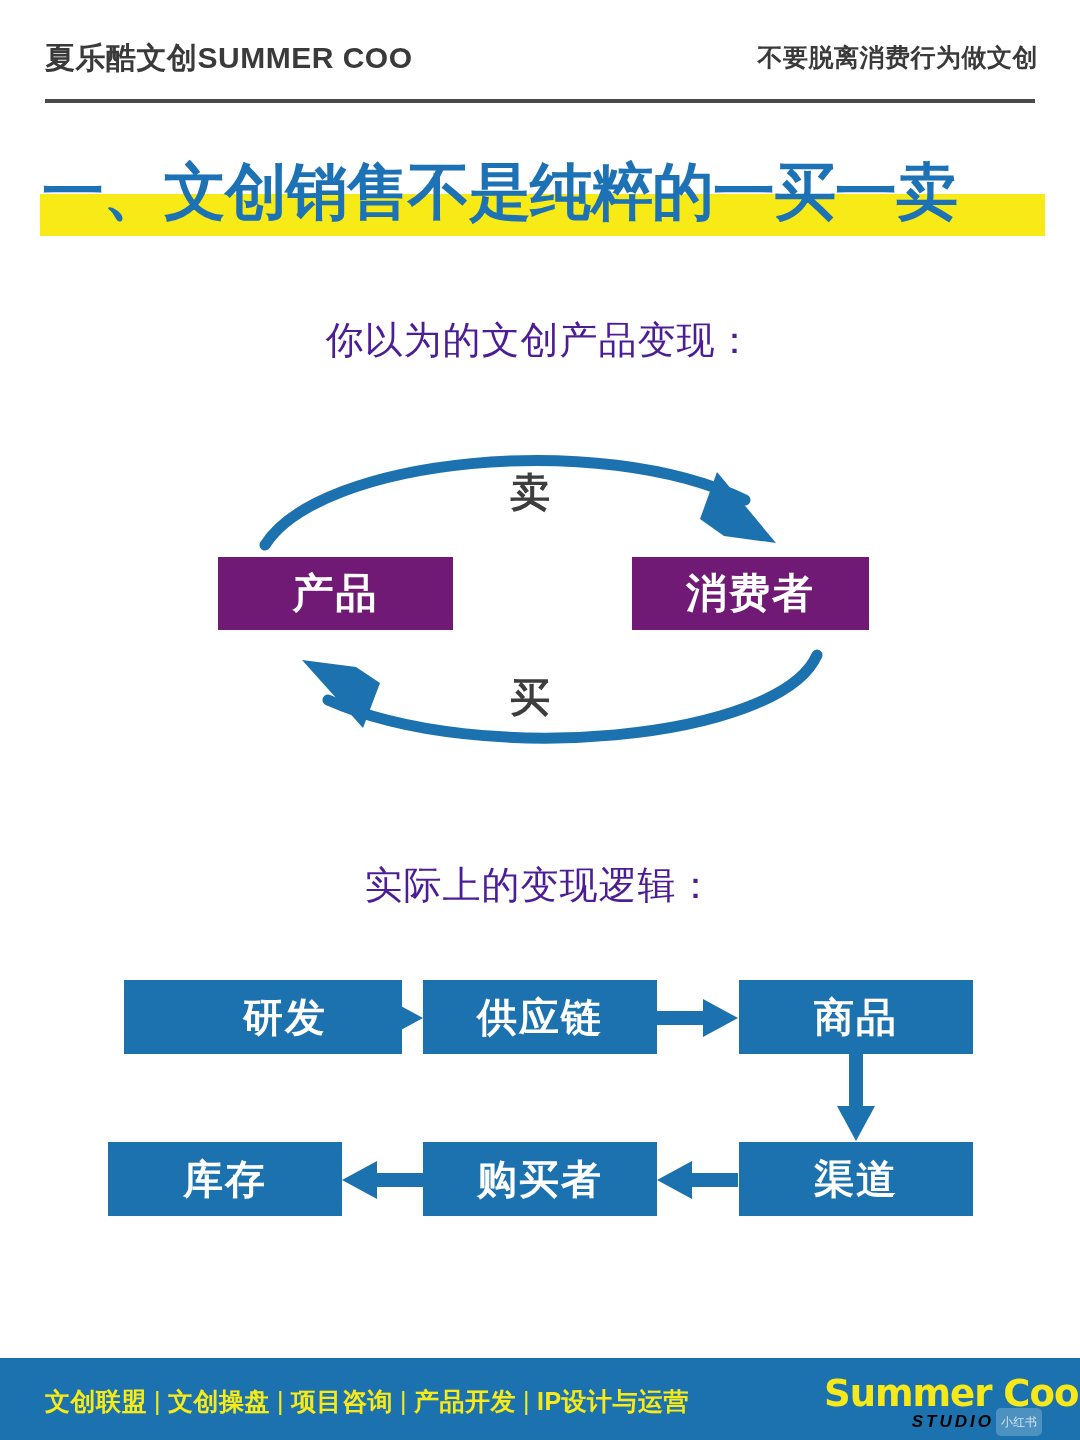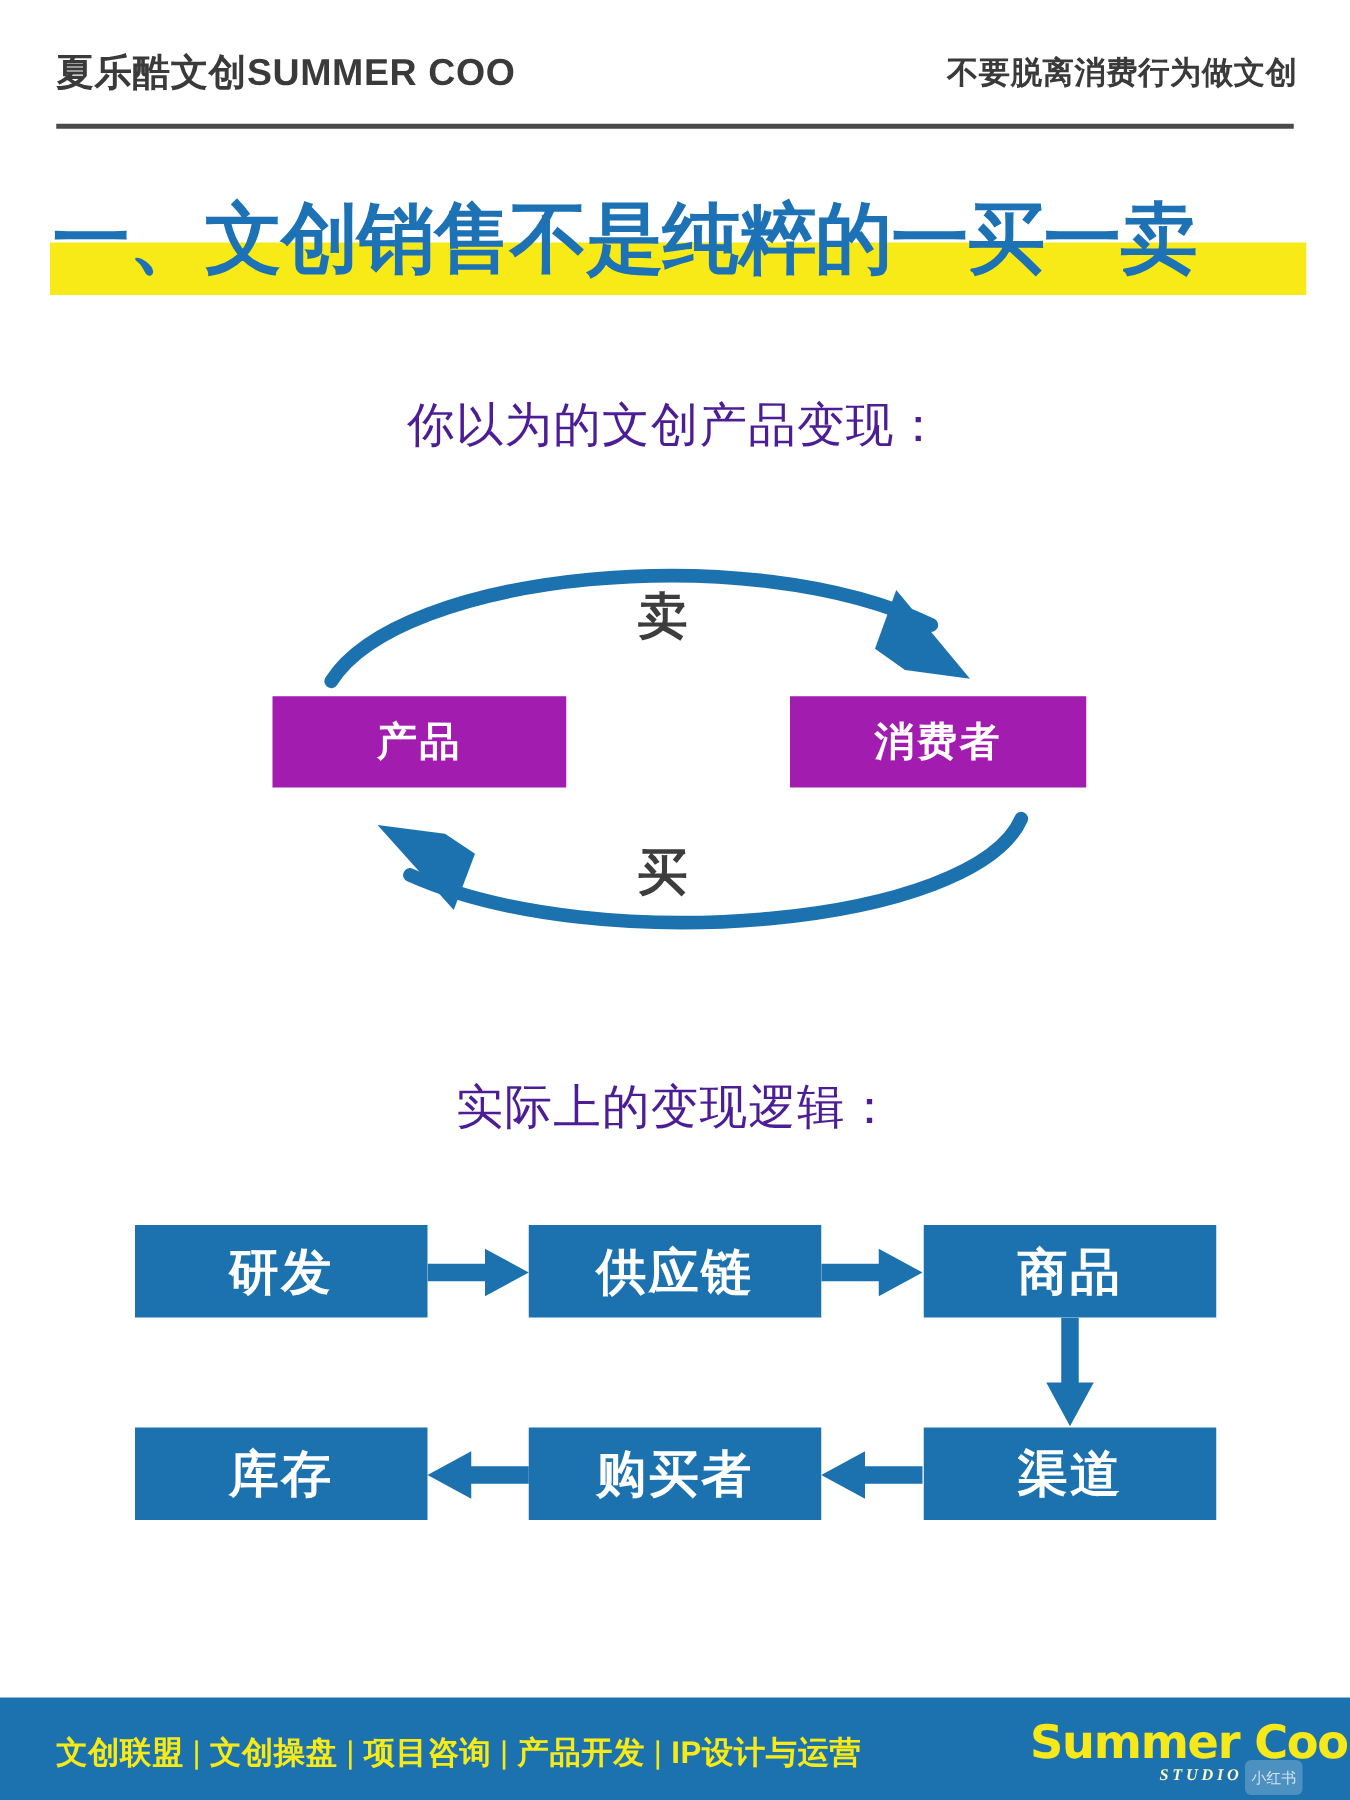--- a/index.html
+++ b/index.html
@@ -90,23 +90,23 @@
     left: 180px; top: 420px;
     width: 720px; height: 360px;
   }
   #cycle-svg {
     position: absolute;
     left: 0; top: 0;
     width: 720px; height: 360px;
   }
   .cycle-box {
     position: absolute;
-    background: #a21caf;
+    background: #701a75;
     color: #ffffff;
-    font-size: 32px;
+    font-size: 41px;
     font-weight: 700;
     display: flex;
     align-items: center;
     justify-content: center;
     letter-spacing: 2px;
   }
   #cycle-box-product {
     left: 38px; top: 137px;
     width: 235px; height: 73px;
   }
@@ -136,21 +136,21 @@
     color: #ffffff;
     font-size: 40px;
     font-weight: 700;
     display: flex;
     align-items: center;
     justify-content: center;
     letter-spacing: 2px;
     height: 74px;
     width: 234px;
   }
-  #flow-box-rd        { left: 108px; top: 25px; }
+  #flow-box-rd        { left: 124px; top: 25px; padding-left: 44px; }
   #flow-box-supply    { left: 423px; top: 25px; }
   #flow-box-goods     { left: 739px; top: 25px; }
   #flow-box-channel   { left: 739px; top: 187px; }
   #flow-box-buyer     { left: 423px; top: 187px; }
   #flow-box-inventory { left: 108px; top: 187px; }
 
   .flow-arrow {
     position: absolute;
   }
 
@@ -186,26 +186,26 @@
     font-size: 37px;
     font-weight: 700;
     color: #F7E81A;
     font-family: "DejaVu Sans", sans-serif;
     letter-spacing: -1px;
     white-space: nowrap;
   }
   #footer-logo-sub {
     position: absolute;
     right: 40px; top: 40px;
-    font-size: 13px;
+    font-size: 17px;
     font-weight: 700;
     font-style: italic;
-    color: #fef9c3;
+    color: #000000;
     letter-spacing: 3px;
-    font-family: Liberation Serif, serif;
+    font-family: Liberation Sans, sans-serif;
   }
   #footer-watermark {
     position: absolute;
     right: -8px; top: 36px;
     width: 46px; height: 28px;
     background: rgba(255,255,255,0.22);
     border-radius: 5px;
     color: rgba(255,255,255,0.75);
     font-size: 12px;
     display: flex;

